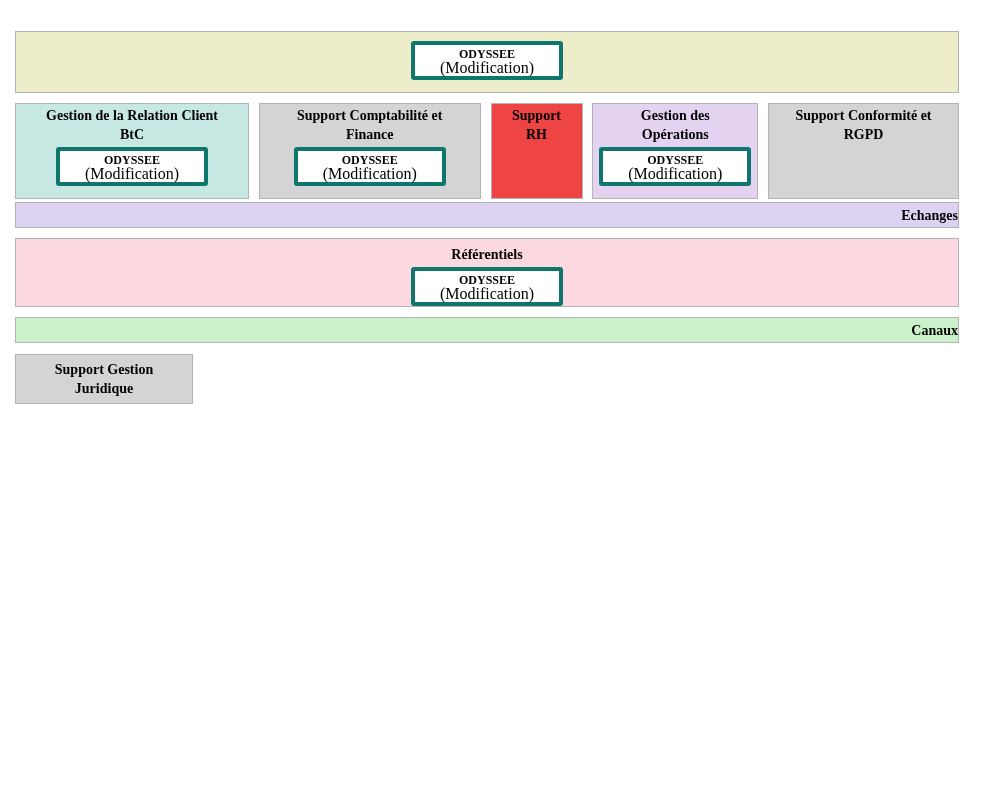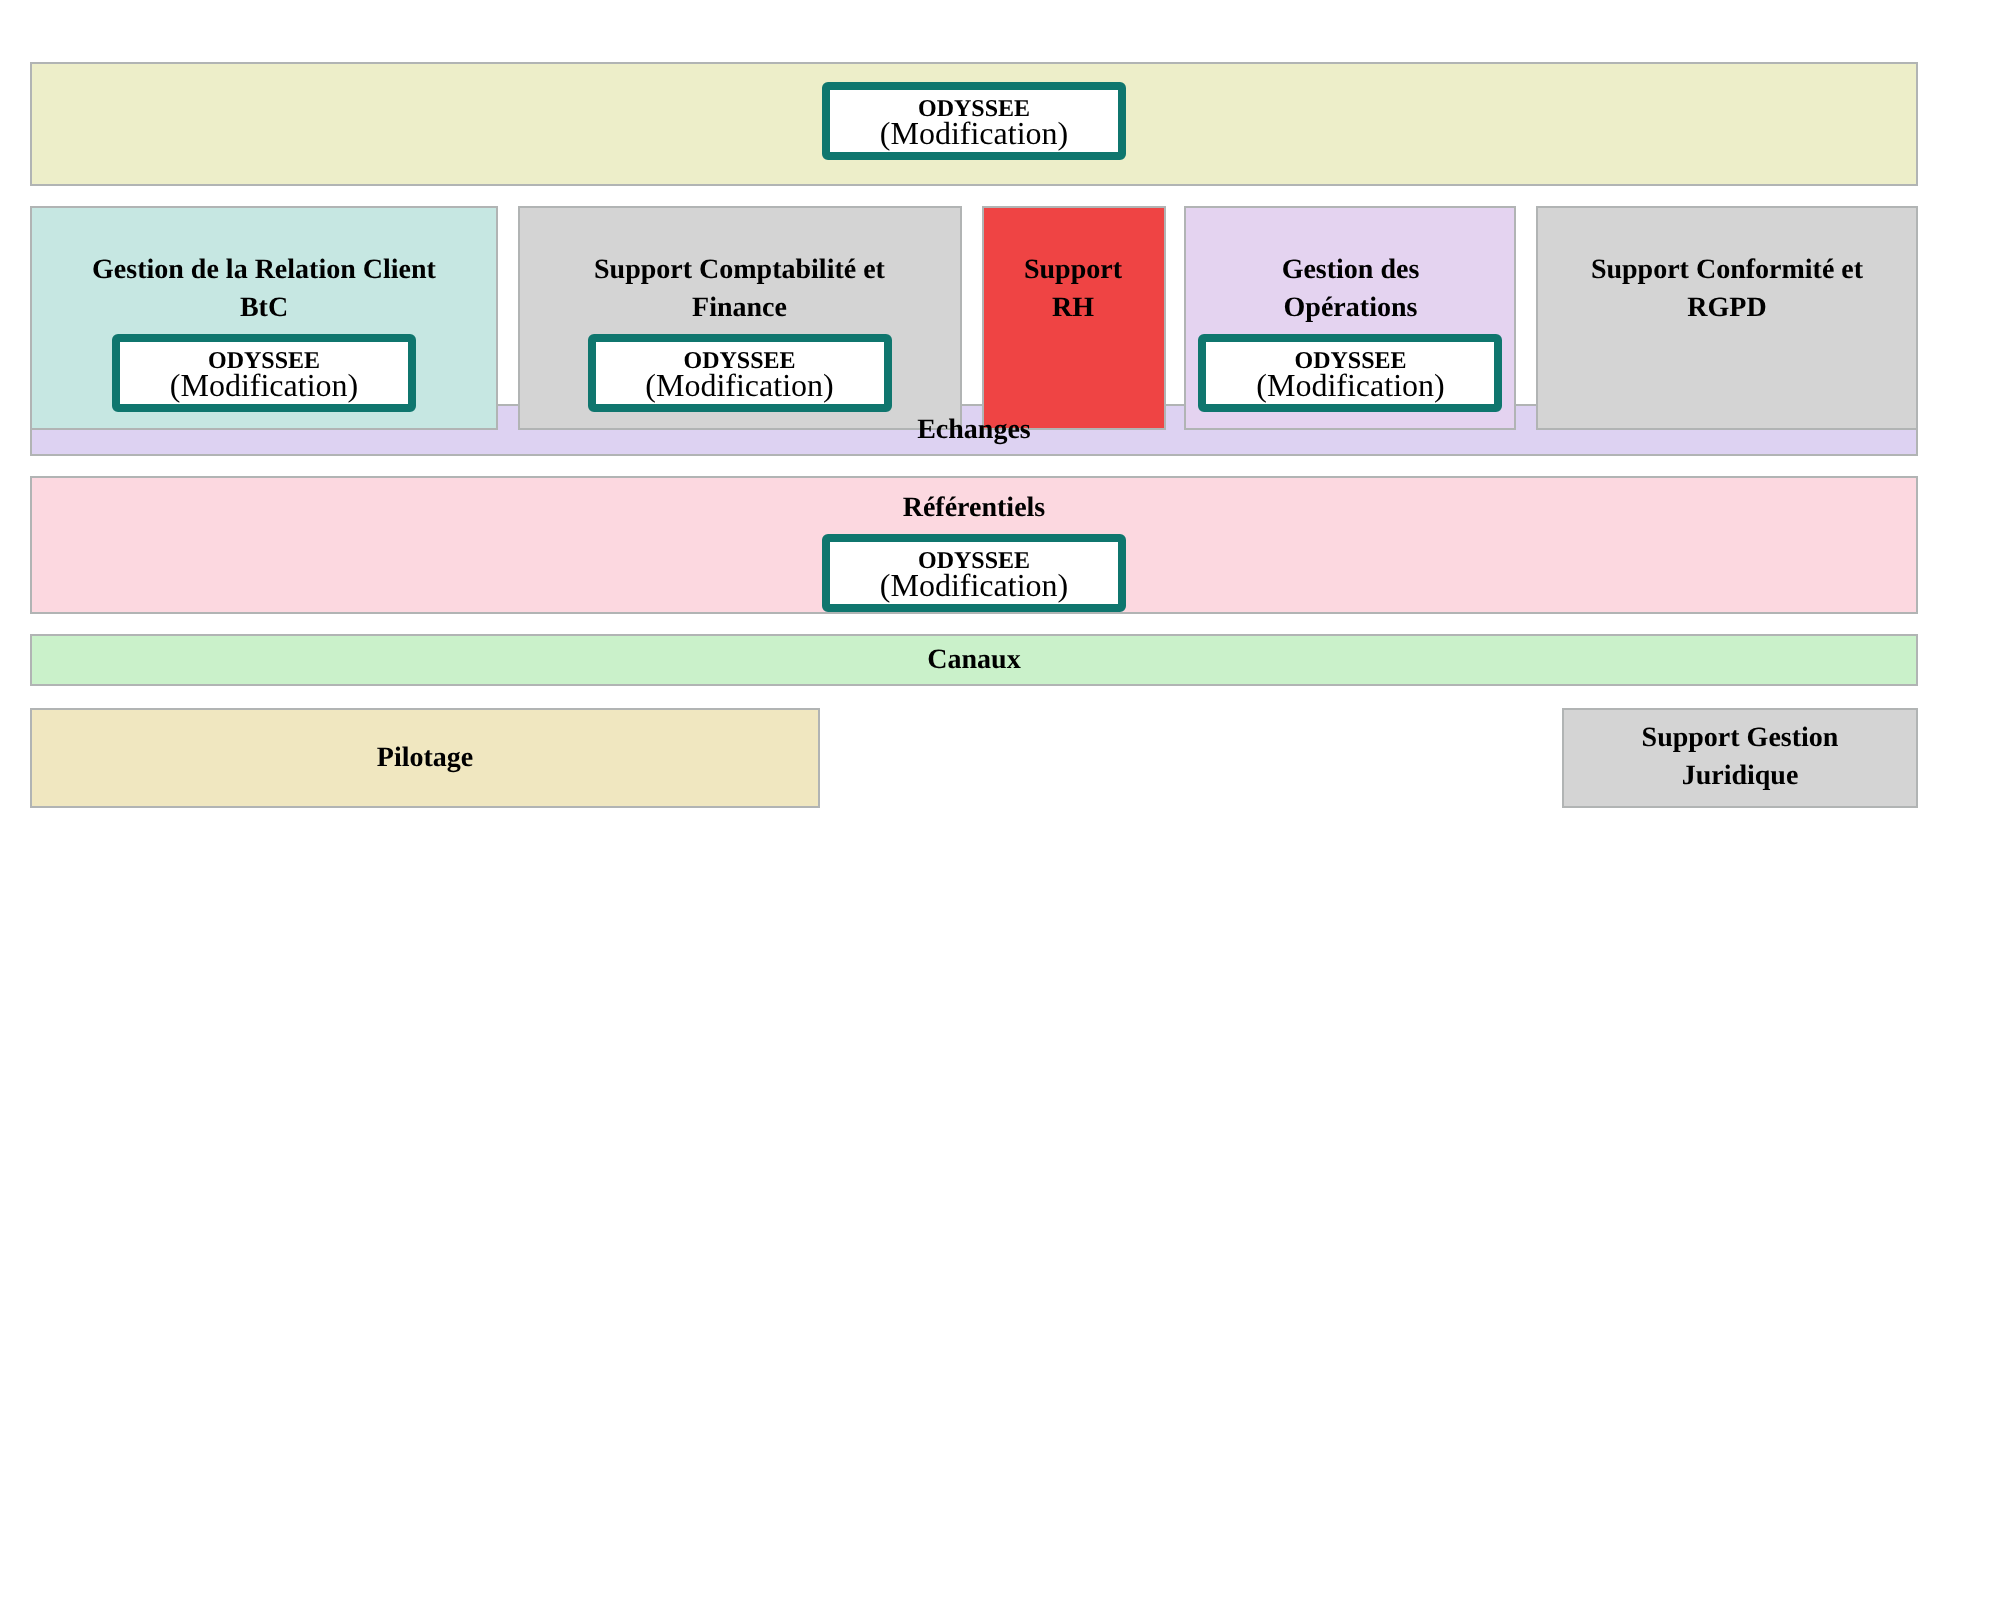--- a/index.html
+++ b/index.html
@@ -15,29 +15,29 @@
     width: 944px;
     margin: 31px 0 0 15px;
   }
   .block {
     border: 1px solid #b1b4b4;
     text-align: center;
   }
   .banner { height: 62px; padding-top: 6px; }
   .row { display: flex; justify-content: space-between; }
   .row2 { margin-top: 10px; height: 88px; }
-  .row2 .block { height: 112px; padding-top: 22px; }
+  .row2 .block { height: 96px; padding-top: 2px; }
   .w1 { width: 234px; }
   .w2 { width: 222px; }
   .w3 { width: 92px; }
   .w4 { width: 166px; }
   .w5 { width: 191px; }
   .bar {
     height: 26px;
-    display: flex; align-items: center; justify-content: center;
+    display: flex; align-items: center; justify-content: flex-end;
   }
   .bar-echanges { margin-top: 11px; }
   .referentiels { margin-top: 10px; height: 69px; padding-top: 6px; }
   .bar-canaux { margin-top: 10px; }
   .row-bottom { margin-top: 11px; height: 50px; }
   .row-bottom .block {
     height: 50px;
     display: flex; align-items: center; justify-content: center;
   }
   .wb1 { width: 346px; }
@@ -125,23 +125,20 @@
     </div>
   </div>
 
   <div class="block bar bar-canaux" style="background-color: rgb(202, 241, 202);">
     <div class="title">Canaux</div>
   </div>
 
   <div class="row row-bottom">
 
 
-    <div class="block wb2" style="background-color: rgb(240, 231, 192);">
-      <div class="title">Pilotage</div>
-    </div>
 
     <div class="block wb3" style="background-color: rgb(212, 212, 212);">
       <div class="title">Support Gestion
 Juridique</div>
     </div>
 
   </div>
 
 </div>
 

